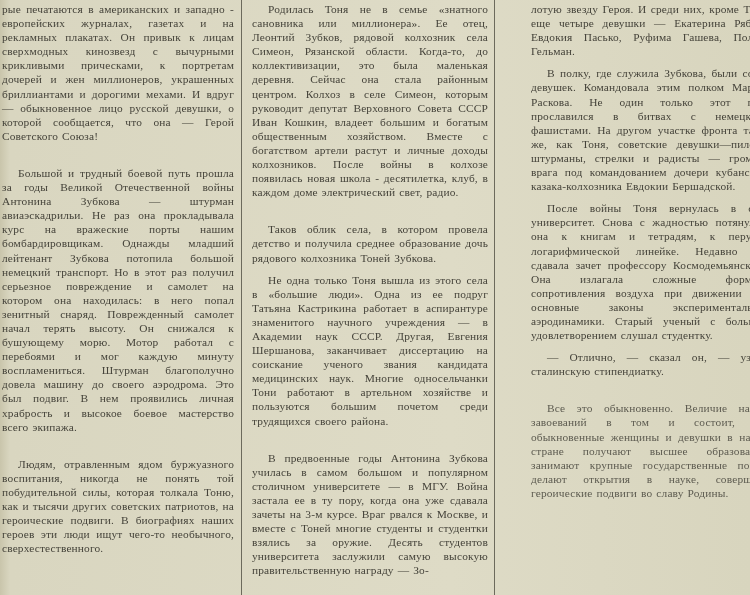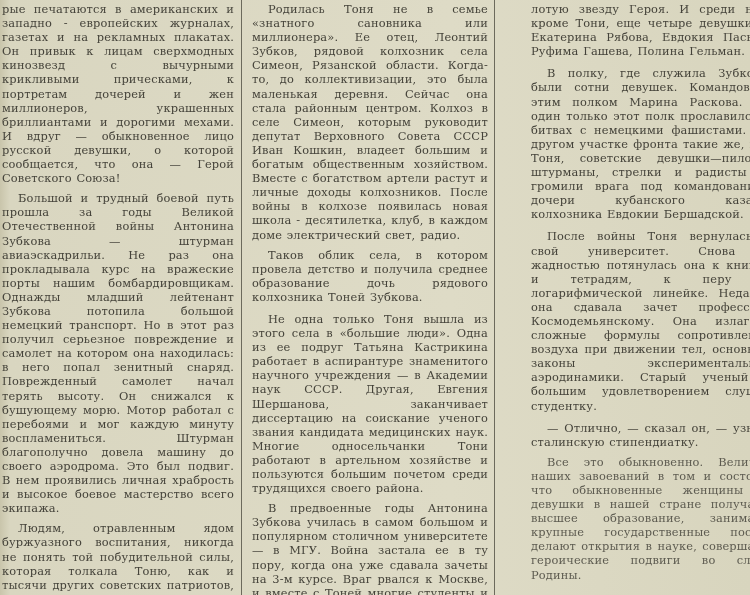--- a/index.html
+++ b/index.html
@@ -13,32 +13,33 @@
   .page {
     position:absolute; left:0; top:0; width:750px; height:595px;
     background: linear-gradient(90deg, #c9c5ab 0px, #d9d6c0 10px, #dedbc6 60%, #d8d5be 100%);
   }
   .col {
     position:absolute; top:2px; bottom:0;
     font-size:11.4px; line-height:14.1px;
     text-align:justify;
     letter-spacing:0.15px;
     word-spacing:1px;
+    font-family:Liberation Serif, serif;
   }
   #col1 { left:2px;   width:232px; }
   #col2 { left:252px; width:236px; }
   #col3 { left:531px; width:240px; }
   .rule {
     position:absolute; top:0; bottom:0; width:1px; background:#6c6a5c;
   }
   #rule1 { left:241px; }
   #rule2 { left:494px; }
   .col p { margin:0 0 0 0; text-indent:16px; }
   .col p.first { text-indent:0; }
-  .col p.gap { margin-top:6px; }
+  .col p.gap { margin-top:23px; }
   .col p.nogap { margin-top:8px; }
   .faded { color:#5d5b50; }
 </style>
 </head>
 <body>
 
 <div class="page">
 
   <div id="col1" class="col">
     <p class="first">рые печатаются в американских и западно - европейских журналах, газетах и на рекламных плакатах. Он привык к лицам сверхмодных кинозвезд с вычурными крикливыми прическами, к портретам дочерей и жен миллионеров, украшенных бриллиантами и дорогими мехами. И вдруг — обыкновенное лицо русской девушки, о которой сообщается, что она — Герой Советского Союза!</p>

